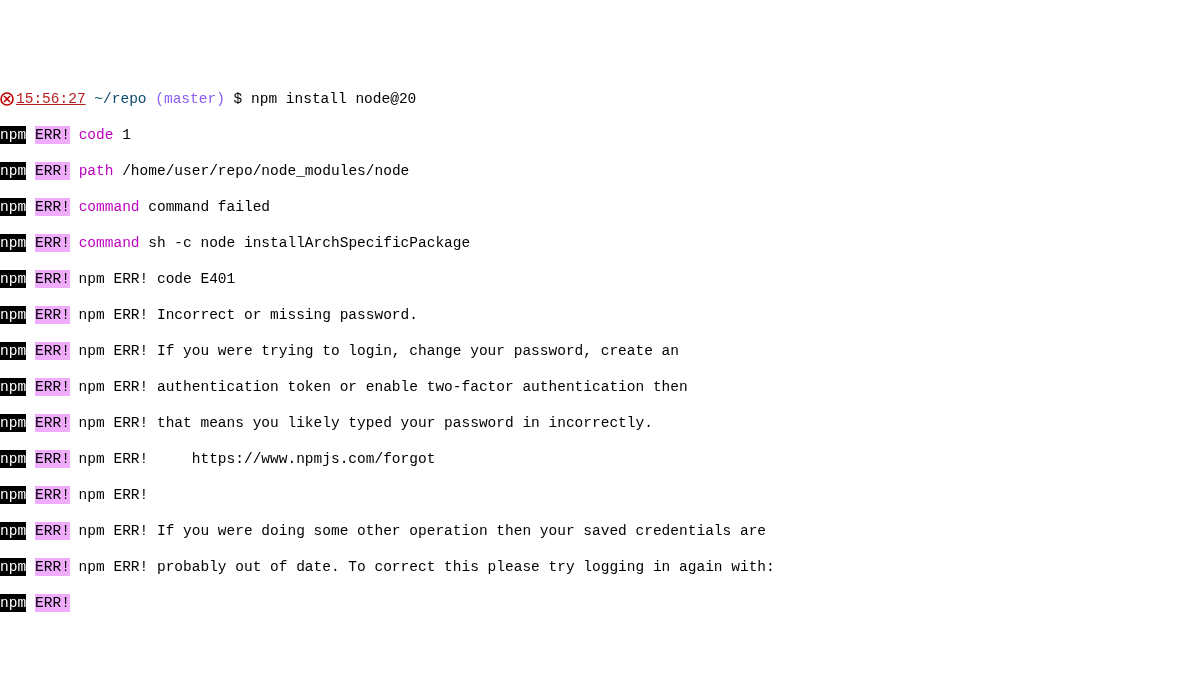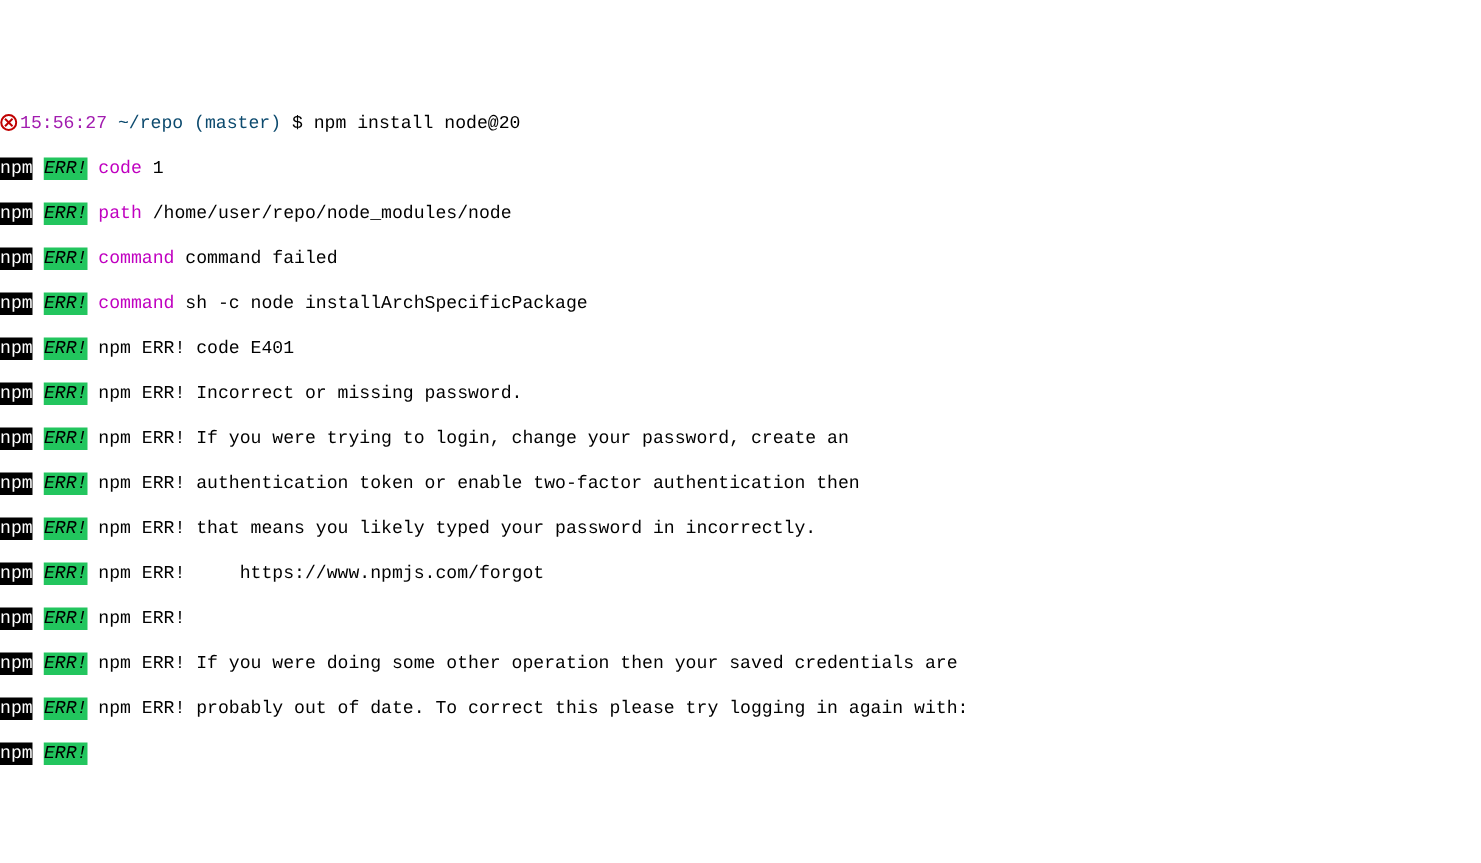--- a/index.html
+++ b/index.html
@@ -22,35 +22,34 @@
       height: 18px;
     }
     .status-icon {
       display: inline-block;
       width: 14px;
       height: 14px;
       vertical-align: middle;
       margin-right: 2px;
     }
     .status-icon svg { display: block; }
-    .prompt-time { color: #a21caf; }
+    .prompt-time { color: #b91c1c; text-decoration: underline; }
     .prompt-path { color: #0c4a6e; }
-    .prompt-branch { color: #0c4a6e; }
+    .prompt-branch { color: #8b5cf6; }
     .prompt-dollar { color: #000; }
     .cmd-text { color: #000; }
     .prefix-npm {
       background: #000;
       color: #fff;
       display: inline-block;
     }
     .prefix-err {
-      background: #22c55e;
+      background: #f0abfc;
       color: #000;
       display: inline-block;
-      font-style: italic;
     }
     .gap {
       display: inline-block;
       width: 9px;
     }
     .kw { color: #c000c0; margin-top: 21px; }
     .body-text { color: #000; }
   </style>
 </head>
 <body>

